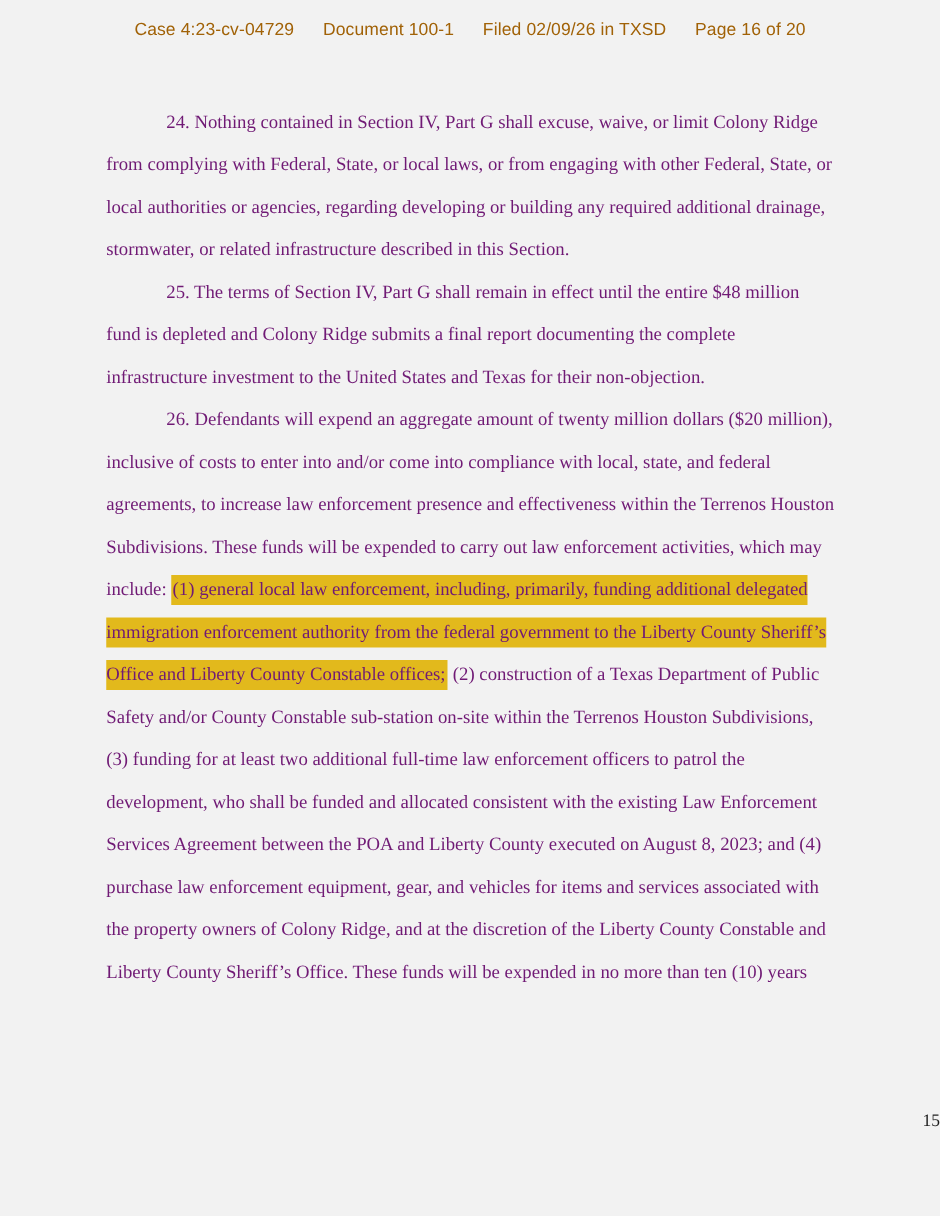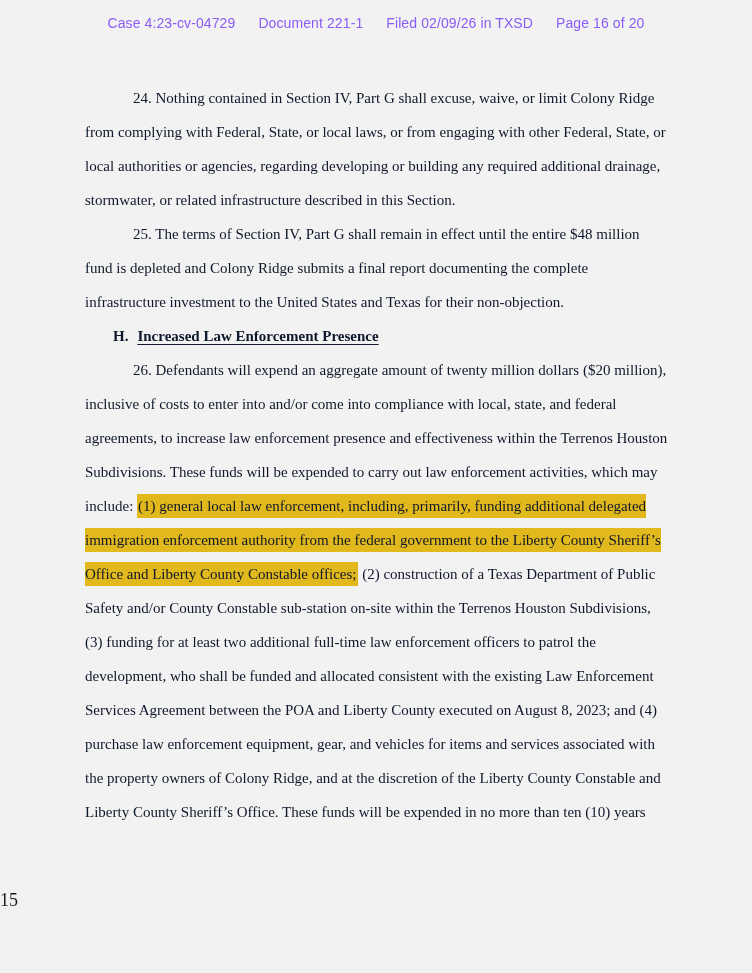--- a/index.html
+++ b/index.html
@@ -11,28 +11,28 @@
     overflow: hidden;
     font-family: "Liberation Serif", serif;
   }
   .stamp {
     display: flex;
     justify-content: center;
     gap: 23px;
     padding-top: 15px;
     font-family: "Liberation Sans", sans-serif;
     font-size: 14px;
-    color: #8b5cf6;
+    color: #a16207;
     letter-spacing: 0.1px;
   }
   main {
     margin: 50px 84px 0 85px;
     font-size: 15px;
     line-height: 34px;
-    color: #0f172a;
+    color: #701a75;
     text-align: left;
   }
   main p {
     margin: 0;
     text-indent: 48px;
   }
   .heading {
     font-weight: bold;
     margin-left: 28px;
   }
@@ -40,35 +40,34 @@
   .h-title { text-decoration: underline; text-underline-offset: 3px; }
   mark.hl {
     color: inherit;
     padding: 4px 2px 4px 1px;
   }
   footer {
     position: absolute;
     left: 0;
     top: 890px;
     width: 100%;
-    text-align: left;
-    font-size: 18px;
+    text-align: right;
+    font-size: 14px;
     color: #1c1c1c;
   }
 </style>
 </head>
 <body style="background: rgb(242, 242, 242);">
 
 <header class="stamp">
   <span>Case 4:23-cv-04729</span>
-  <span>Document 221-1</span>
+  <span>Document 100-1</span>
   <span>Filed 02/09/26 in TXSD</span>
   <span>Page 16 of 20</span>
 </header>
 
 <main>
     <p><span>24. Nothing contained in Section IV, Part G shall excuse, waive, or limit Colony Ridge from complying with Federal, State, or local laws, or from engaging with other Federal, State, or local authorities or agencies, regarding developing or building any required additional drainage, stormwater, or related infrastructure described in this Section.</span></p>
     <p><span>25. The terms of Section IV, Part G shall remain in effect until the entire $48 million fund is depleted and Colony Ridge submits a final report documenting the complete infrastructure investment to the United States and Texas for their non-objection.</span></p>
-    <div class="heading"><span class="h-label">H.</span><span class="h-title">Increased Law Enforcement Presence</span></div>
     <p><span>26. Defendants will expend an aggregate amount of twenty million dollars ($20 million), inclusive of costs to enter into and/or come into compliance with local, state, and federal agreements, to increase law enforcement presence and effectiveness within the Terrenos Houston Subdivisions. These funds will be expended to carry out law enforcement activities, which may include: </span><mark class="hl" style="background: rgb(226, 185, 28);">(1) general local law enforcement, including, primarily, funding additional delegated immigration enforcement authority from the federal government to the Liberty County Sheriff’s Office and Liberty County Constable offices;</mark><span> (2) construction of a Texas Department of Public Safety and/or County Constable sub-station on-site within the Terrenos Houston Subdivisions, (3) funding for at least two additional full-time law enforcement officers to patrol the development, who shall be funded and allocated consistent with the existing Law Enforcement Services Agreement between the POA and Liberty County executed on August 8, 2023; and (4) purchase law enforcement equipment, gear, and vehicles for items and services associated with the property owners of Colony Ridge, and at the discretion of the Liberty County Constable and Liberty County Sheriff’s Office. These funds will be expended in no more than ten (10) years</span></p>
   </main>
 
 <footer>15</footer>
 
 </body></html>

